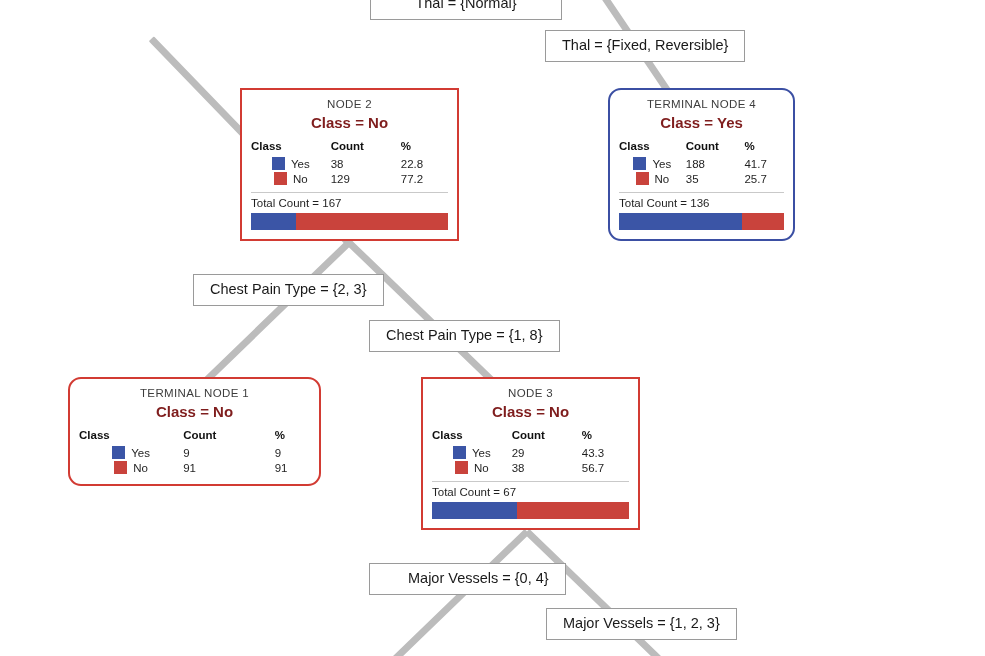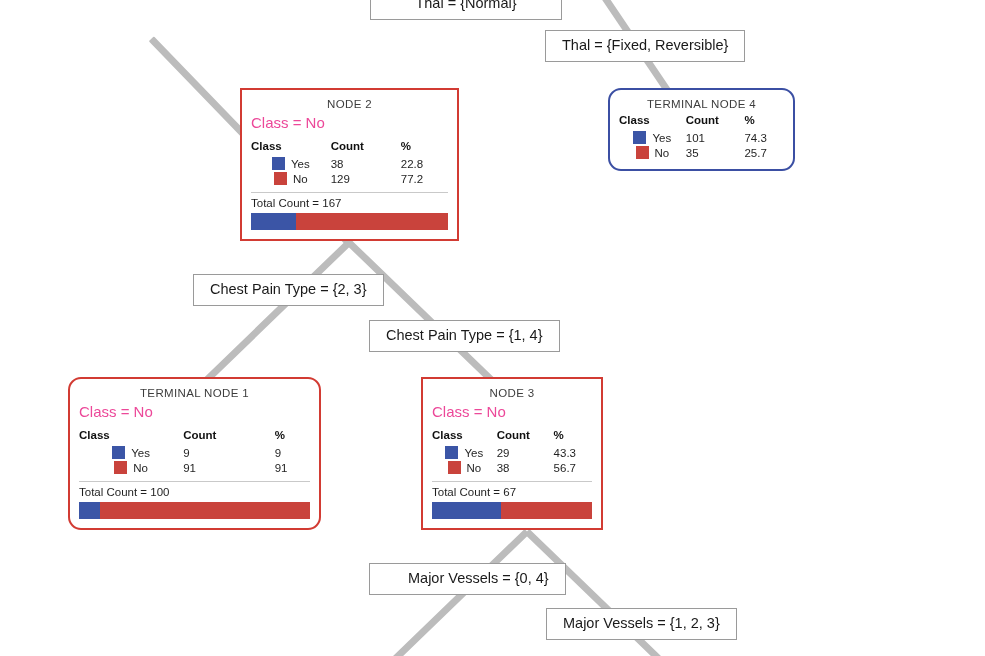--- a/index.html
+++ b/index.html
@@ -56,23 +56,24 @@
 
   .node-title {
     text-align: center;
     font-size: 11.5px;
     letter-spacing: 0.35px;
     color: #3d3d3d;
     margin: 1px 0 3px 0;
     line-height: 1.15;
   }
   .node-class {
+    text-align: center;
     font-size: 15px;
-    font-weight: normal;
-    color: #ec4899;
+    font-weight: bold;
+    color: #7f1d1d;
     margin-bottom: 9px;
     line-height: 1.15;
   }
 
   table.node-table {
     width: 100%;
     border-collapse: collapse;
     font-size: 11.5px;
     color: #1f1f1f;
   }
@@ -132,21 +133,21 @@
 
   <div class="connector" style="left:527px; top:528px; width:210px; transform: rotate(136deg);"></div>
   <div class="connector" style="left:527px; top:528px; width:210px; transform: rotate(44deg);"></div>
 
   <div class="split-label" style="left:370px; top:-12px; width:192px;">Thal = {Normal}</div>
 
   <div class="split-label" style="left:545px; top:30px;">Thal = {Fixed, Reversible}</div>
 
   <div class="split-label" style="left:193px; top:274px;">Chest Pain Type = {2, 3}</div>
 
-  <div class="split-label" style="left:369px; top:320px;">Chest Pain Type = {1, 4}</div>
+  <div class="split-label" style="left:369px; top:320px;">Chest Pain Type = {1, 8}</div>
 
   <div class="split-label" style="left:369px; top:563px;padding-left:38px;">Major Vessels = {0, 4}</div>
 
   <div class="split-label" style="left:546px; top:608px;">Major Vessels = {1, 2, 3}</div>
 
   <div class="node" style="left:240px; top:88px; width:219px;">
       <div class="node-title">NODE 2</div>
       <div class="node-class">Class = No</div>
       <table class="node-table">
         <thead>
@@ -173,41 +174,49 @@
         <div class="total-count">Total Count = 167</div>
         <div class="dist-bar">
           <div class="seg-yes" style="width: 22.8%;"></div>
           <div class="seg-no" style="width: 77.2%;"></div>
         </div>
       </div>
     </div>
 
   <div class="node blue terminal" style="left:594px; top:88px; width:187px;margin-left:14px;">
       <div class="node-title">TERMINAL NODE 4</div>
-      <table class="node-table">
-        <thead>
-          <tr>
-            <th class="c-class">Class</th>
-            <th class="c-count">Count</th>
-            <th class="c-pct">%</th>
-          </tr>
-        </thead>
-        <tbody>
-          <tr>
-            <td class="c-class"><span class="swatch yes"></span><span>Yes</span></td>
-            <td class="c-count">101</td>
-            <td class="c-pct">74.3</td>
+      <div class="node-class">Class = Yes</div>
+      <table class="node-table">
+        <thead>
+          <tr>
+            <th class="c-class">Class</th>
+            <th class="c-count">Count</th>
+            <th class="c-pct">%</th>
+          </tr>
+        </thead>
+        <tbody>
+          <tr>
+            <td class="c-class"><span class="swatch yes"></span><span>Yes</span></td>
+            <td class="c-count">188</td>
+            <td class="c-pct">41.7</td>
           </tr>
           <tr>
             <td class="c-class"><span class="swatch no"></span><span>No</span></td>
             <td class="c-count">35</td>
             <td class="c-pct">25.7</td>
           </tr>
         </tbody>
       </table>
+      <div class="total-wrap">
+        <div class="total-count">Total Count = 136</div>
+        <div class="dist-bar">
+          <div class="seg-yes" style="width: 74.3%;"></div>
+          <div class="seg-no" style="width: 25.7%;"></div>
+        </div>
+      </div>
     </div>
 
   <div class="node terminal" style="left:68px; top:377px; width:253px;">
       <div class="node-title">TERMINAL NODE 1</div>
       <div class="node-class">Class = No</div>
       <table class="node-table">
         <thead>
           <tr>
             <th class="c-class">Class</th>
             <th class="c-count">Count</th>
@@ -220,30 +229,23 @@
             <td class="c-count">9</td>
             <td class="c-pct">9</td>
           </tr>
           <tr>
             <td class="c-class"><span class="swatch no"></span><span>No</span></td>
             <td class="c-count">91</td>
             <td class="c-pct">91</td>
           </tr>
         </tbody>
       </table>
-      <div class="total-wrap">
-        <div class="total-count">Total Count = 100</div>
-        <div class="dist-bar">
-          <div class="seg-yes" style="width: 9%;"></div>
-          <div class="seg-no" style="width: 91%;"></div>
-        </div>
-      </div>
-    </div>
-
-  <div class="node" style="left:421px; top:377px; width:182px;">
+    </div>
+
+  <div class="node" style="left:421px; top:377px; width:219px;">
       <div class="node-title">NODE 3</div>
       <div class="node-class">Class = No</div>
       <table class="node-table">
         <thead>
           <tr>
             <th class="c-class">Class</th>
             <th class="c-count">Count</th>
             <th class="c-pct">%</th>
           </tr>
         </thead>

